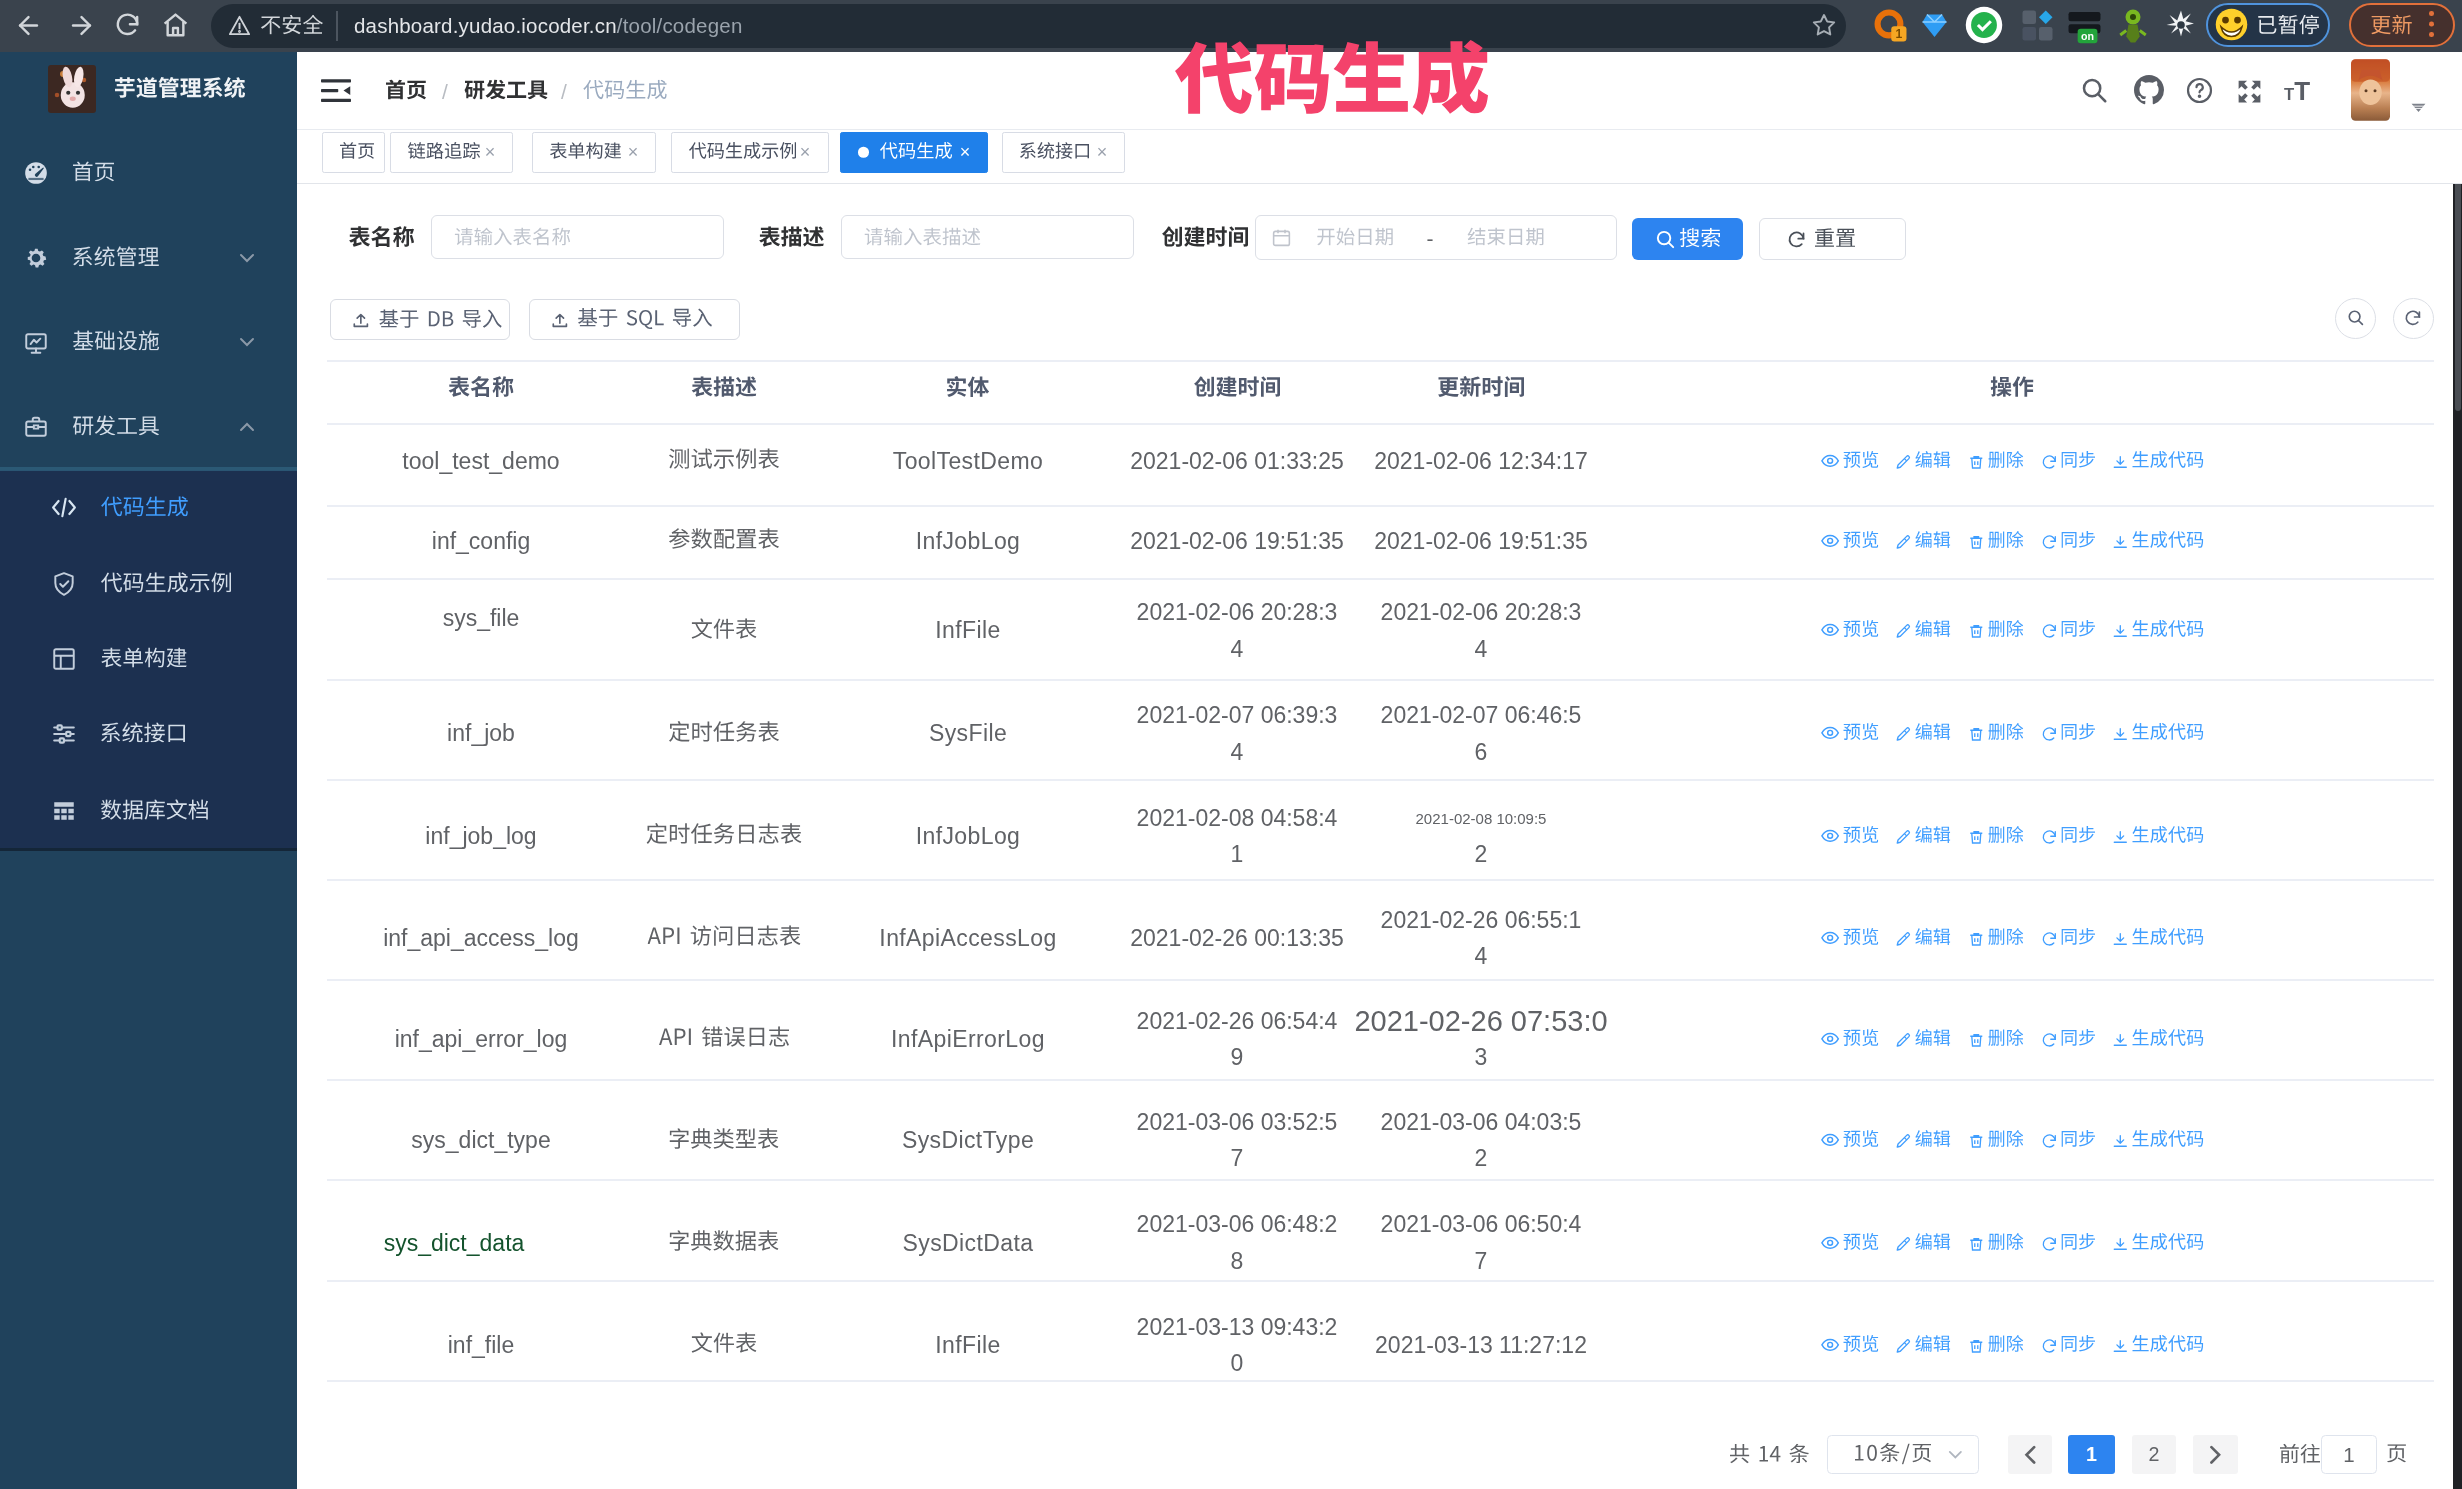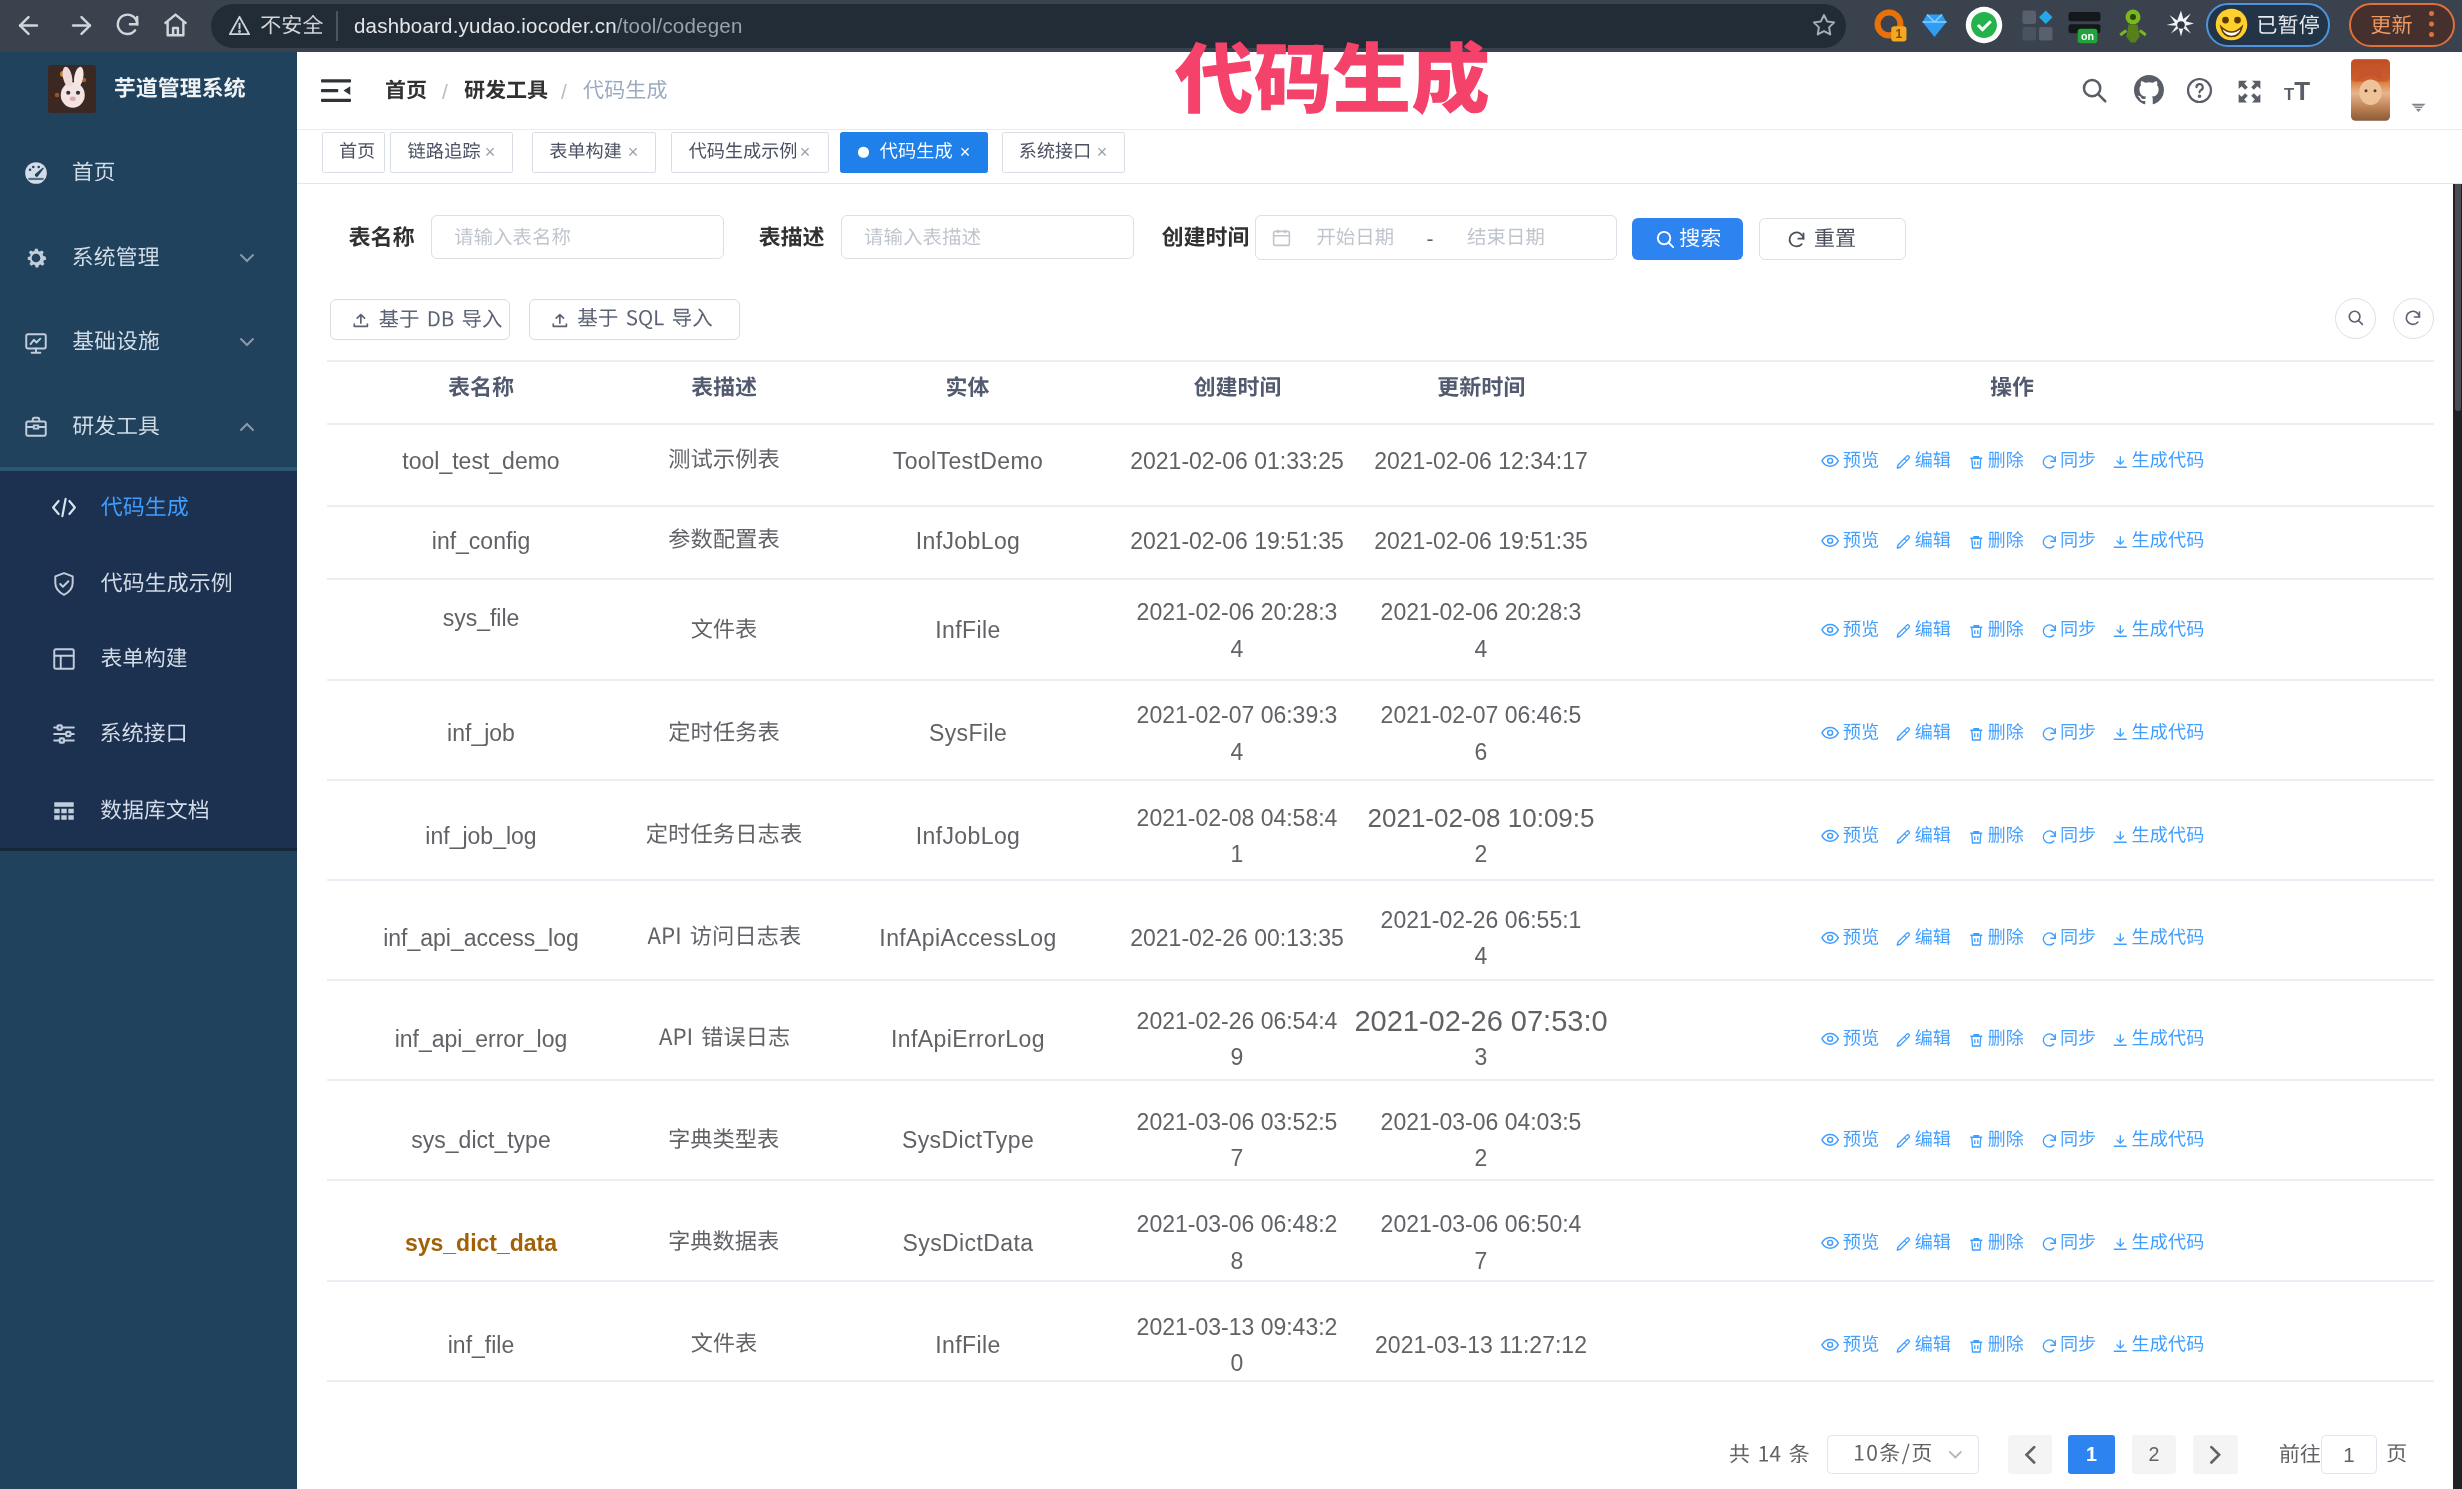--- a/index.html
+++ b/index.html
@@ -978,21 +978,21 @@
         <use href="#g_r_4efb" x="2000"></use>
         <use href="#g_r_52a1" x="3000"></use>
         <use href="#g_r_65e5" x="4000"></use>
         <use href="#g_r_5fd7" x="5000"></use>
         <use href="#g_r_8868" x="6000"></use>
       </g>
     </svg></div>
 <div style="position:absolute;left:968px;top:836px;transform:translate(-50%,-50%);font-size:23px;color:#606266;font-weight:400;letter-spacing:0.4px;white-space:nowrap;line-height:1">InfJobLog</div>
 <div style="position:absolute;left:1237px;top:818px;transform:translate(-50%,-50%);font-size:23px;color:#606266;font-weight:400;letter-spacing:0px;white-space:nowrap;line-height:1">2021-02-08 04:58:4</div>
 <div style="position:absolute;left:1237px;top:854px;transform:translate(-50%,-50%);font-size:23px;color:#606266;font-weight:400;letter-spacing:0px;white-space:nowrap;line-height:1">1</div>
-<div style="position:absolute;left:1481px;top:818px;transform:translate(-50%,-50%);font-size:26px;color:#606266;font-weight:400;letter-spacing:0px;white-space:nowrap;line-height:1">2021-02-08 10:09:5</div>
+<div style="position:absolute;left:1481px;top:818px;transform:translate(-50%,-50%);font-size:15px;color:#606266;font-weight:400;letter-spacing:0px;white-space:nowrap;line-height:1">2021-02-08 10:09:5</div>
 <div style="position:absolute;left:1481px;top:854px;transform:translate(-50%,-50%);font-size:23px;color:#606266;font-weight:400;letter-spacing:0px;white-space:nowrap;line-height:1">2</div>
 <div style="position:absolute;left:2012px;top:836px;transform:translate(-50%,-50%);">
     <div style="display:flex;align-items:center;gap:16.7px">
       <span><span style="white-space:nowrap"><svg style="vertical-align:-3px" width="19.7" height="19.7" viewBox="0 0 24 24" fill="none" stroke="#409eff" stroke-width="1.8">
             <path d="M2 12s3.6-6.5 10-6.5S22 12 22 12s-3.6 6.5-10 6.5S2 12 2 12z"></path>
             <circle cx="12" cy="12" r="3"></circle>
           </svg><span style="display:inline-block;width:3px"></span><svg width="35" height="17" viewBox="37 -840 1898 922" fill="#409eff">
             <g transform="scale(1,-1)">
               <use href="#g_r_9884" x="0"></use>
               <use href="#g_r_89c8" x="1000"></use>
@@ -1233,21 +1233,21 @@
           </svg><span style="display:inline-block;width:3px"></span><svg width="71" height="17" viewBox="53 -839 3885 926" fill="#409eff">
             <g transform="scale(1,-1)">
               <use href="#g_r_751f" x="0"></use>
               <use href="#g_r_6210" x="1000"></use>
               <use href="#g_r_4ee3" x="2000"></use>
               <use href="#g_r_7801" x="3000"></use>
             </g>
           </svg></span></span>
     </div>
   </div>
-<div style="position:absolute;left:481px;top:1243px;transform:translate(-50%,-50%);font-size:23px;color:#a16207;font-weight:700;letter-spacing:0px;white-space:nowrap;line-height:1">sys_dict_data</div>
+<div style="position:absolute;left:454px;top:1243px;transform:translate(-50%,-50%);font-size:23px;color:#14532d;font-weight:400;letter-spacing:0px;white-space:nowrap;line-height:1">sys_dict_data</div>
 <div style="position:absolute;left:724px;top:1242px;transform:translate(-50%,-50%);"><svg width="109" height="21" viewBox="68 -847 4897 929" fill="#606266">
       <g transform="scale(1,-1)">
         <use href="#g_r_5b57" x="0"></use>
         <use href="#g_r_5178" x="1000"></use>
         <use href="#g_r_6570" x="2000"></use>
         <use href="#g_r_636e" x="3000"></use>
         <use href="#g_r_8868" x="4000"></use>
       </g>
     </svg></div>
 <div style="position:absolute;left:968px;top:1243px;transform:translate(-50%,-50%);font-size:23px;color:#606266;font-weight:400;letter-spacing:0.4px;white-space:nowrap;line-height:1">SysDictData</div>

